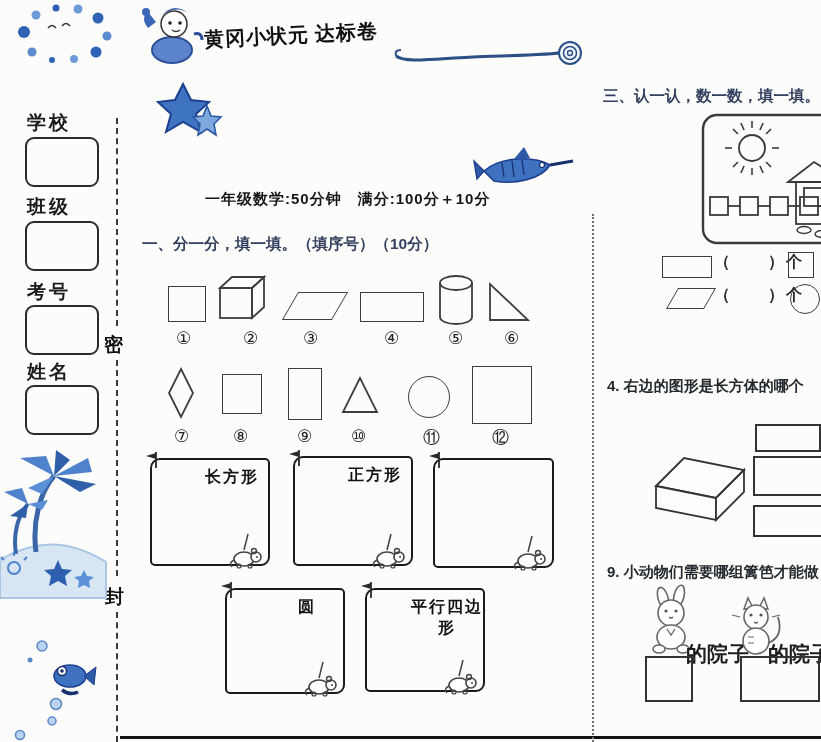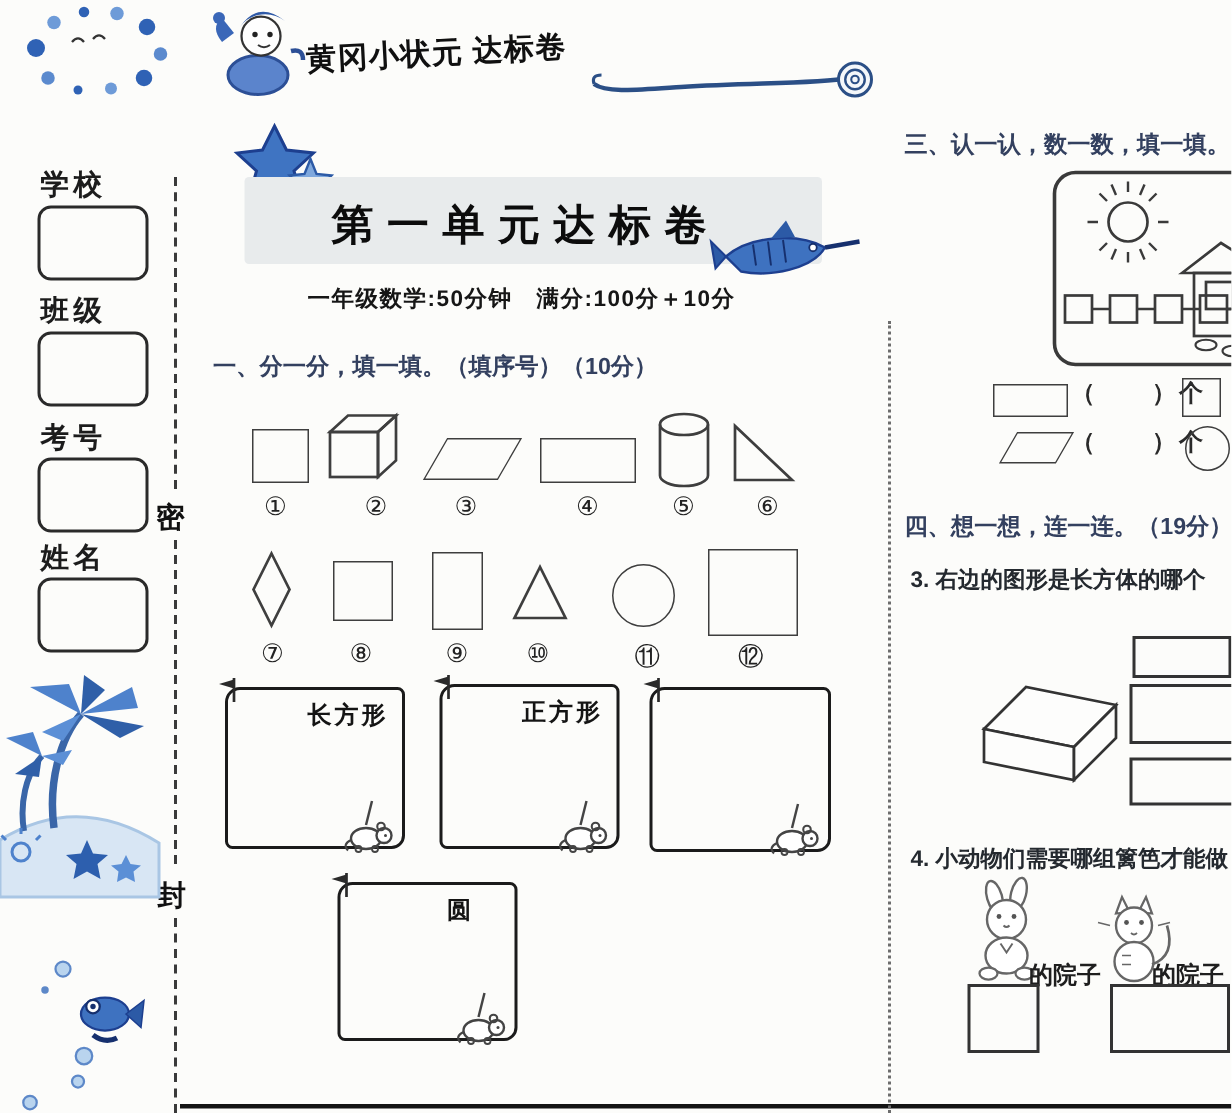--- a/index.html
+++ b/index.html
@@ -24,21 +24,21 @@
   .course-text{font-size:15px;font-weight:bold;color:#1d1d1d;letter-spacing:1px;white-space:nowrap;}
   .circ-num{font-size:17px;color:#222;}
   
   .shp{border:1.8px solid #3e3e3e;background:transparent;}
   .skew30{transform:skewX(-30deg);}
   .round{border-radius:50%;}
   
   .cat-box{border:2.5px solid #1b1b1b;border-radius:10px 5px 9px 5px;background:transparent;}
   .cat-label{position:absolute;top:7px;left:0;right:0;text-align:center;font-size:16px;font-weight:bold;color:#141414;letter-spacing:2px;padding-left:44px;}
   .blank-text{font-size:16px;font-weight:600;color:#2a2a2a;letter-spacing:2px;white-space:nowrap;}
-  .yard-text{font-size:16px;font-weight:bold;color:#1e1e1e;white-space:nowrap;text-align:center;}
+  .yard-text{font-size:21px;font-weight:bold;color:#1e1e1e;white-space:nowrap;text-align:center;}
   .plain-rect{border:2px solid #333;background:transparent;}
   .bottom-rule{background:#141414;}
   .col-dots{width:0;border-left:2px dotted #6d6d6d;}
   svg{display:block;overflow:visible;}
 </style>
 </head>
 <body>
 
 <div id="page">
 
@@ -127,23 +127,20 @@
     <circle cx="46" cy="66" r="5.5" fill="#b9d4ee" stroke="#5d88c8" stroke-width="1.5"></circle>
     <circle cx="42" cy="83" r="4" fill="#b9d4ee" stroke="#5d88c8" stroke-width="1.5"></circle>
     <circle cx="10" cy="97" r="4.5" fill="#b9d4ee" stroke="#5d88c8" stroke-width="1.5"></circle>
   </svg>
 
   <svg class="abs" style="left:145px;top:80px" width="78" height="64" viewBox="0 0 78 64">
     <path d="M38,4 L46,20 L64,22 L51,34 L56,52 L38,42 L21,52 L26,34 L13,22 L30,20 Z" fill="#3f74c2" stroke="#1d3f8f" stroke-width="2"></path>
     <path d="M62,26 L66,36 L76,37 L69,44 L71,55 L62,49 L53,55 L55,44 L48,37 L58,36 Z" fill="#7fa8dd" stroke="#2c5aa6" stroke-width="1.6"></path>
   </svg>
 
-  <div class="abs" style="left:163px;top:118px;width:385px;height:58px;background:#e8ebec;border-radius:3px">
-    <div class="paper-title" style="margin:13px 0 0 58px">第一单元达标卷</div>
-  </div>
 
   <svg class="abs" style="left:474px;top:145px" width="100" height="50" viewBox="0 0 100 50">
     <polygon points="10,26 0,16 3,34" fill="#2c5aa6" stroke="#1d3f8f" stroke-width="1.4"></polygon>
     <path d="M10,26 C26,12 58,10 76,20 C68,34 40,40 20,36 Z" fill="#3e72c0" stroke="#1d3f8f" stroke-width="1.6"></path>
     <polygon points="40,14 50,2 56,13" fill="#2c5aa6"></polygon>
     <path d="M76,20 L99,16" stroke="#16306e" stroke-width="3" fill="none"></path>
     <path d="M28,18 L30,32 M38,16 L40,32 M48,15 L50,30" stroke="#16306e" stroke-width="1.3"></path>
     <circle cx="68" cy="20" r="2.5" fill="#fff" stroke="#16306e" stroke-width="1.2"></circle>
   </svg>
 
@@ -256,20 +253,37 @@
       <ellipse cx="18" cy="25" rx="10" ry="7" fill="#fff" stroke="#444" stroke-width="1.6"></ellipse>
       <circle cx="30" cy="23" r="5" fill="#fff" stroke="#444" stroke-width="1.6"></circle>
       <circle cx="28" cy="17" r="2.5" fill="none" stroke="#444" stroke-width="1.4"></circle>
       <circle cx="31" cy="23" r="1" fill="#444"></circle>
       <path d="M8,26 Q2,29 6,33" stroke="#444" stroke-width="1.4" fill="none"></path>
       <circle cx="13" cy="32" r="2" fill="none" stroke="#444" stroke-width="1.2"></circle>
       <circle cx="24" cy="32" r="2" fill="none" stroke="#444" stroke-width="1.2"></circle>
     </svg>
   </div>
 
+  <div class="abs cat-box" style="left:365px;top:588px;width:116px;height:100px">
+    <div class="cat-label">平行四边形</div>
+    <svg class="abs" style="left:-8px;top:-10px" width="20" height="20" viewBox="0 0 20 20">
+      <line x1="12" y1="2" x2="12" y2="18" stroke="#2a2a2a" stroke-width="1.8"></line>
+      <polygon points="12,3 2,6 12,9" fill="#2a2a2a"></polygon>
+    </svg>
+    <svg class="abs" style="right:0px;bottom:-6px" width="42" height="36" viewBox="0 0 42 36">
+      <line x1="22" y1="0" x2="18" y2="16" stroke="#444" stroke-width="1.6"></line>
+      <ellipse cx="18" cy="25" rx="10" ry="7" fill="#fff" stroke="#444" stroke-width="1.6"></ellipse>
+      <circle cx="30" cy="23" r="5" fill="#fff" stroke="#444" stroke-width="1.6"></circle>
+      <circle cx="28" cy="17" r="2.5" fill="none" stroke="#444" stroke-width="1.4"></circle>
+      <circle cx="31" cy="23" r="1" fill="#444"></circle>
+      <path d="M8,26 Q2,29 6,33" stroke="#444" stroke-width="1.4" fill="none"></path>
+      <circle cx="13" cy="32" r="2" fill="none" stroke="#444" stroke-width="1.2"></circle>
+      <circle cx="24" cy="32" r="2" fill="none" stroke="#444" stroke-width="1.2"></circle>
+    </svg>
+  </div>
 
 
   <div class="abs bottom-rule" style="left:120px;top:736px;width:701px;height:3px"></div>
 
   <div class="abs col-dots" style="left:592px;top:214px;height:528px"></div>
 
   <div class="abs q-heading" style="left:603px;top:86px">三、认一认，数一数，填一填。（</div>
 
   <svg class="abs" style="left:700px;top:112px" width="142" height="136" viewBox="0 0 142 136">
     <rect x="3" y="3" width="150" height="128" rx="14" fill="none" stroke="#3a3a3a" stroke-width="2.4"></rect>
@@ -306,35 +320,34 @@
   </svg>
 
   <div class="abs shp" style="left:662px;top:256px;width:48px;height:20px"></div>
   <div class="abs blank-text" style="left:714px;top:252px">（　　）个</div>
   <div class="abs shp" style="left:788px;top:252px;width:24px;height:24px"></div>
 
   <div class="abs shp skew30" style="left:672px;top:288px;width:36px;height:19px"></div>
   <div class="abs blank-text" style="left:714px;top:285px">（　　）个</div>
   <div class="abs shp round" style="left:790px;top:284px;width:28px;height:28px"></div>
 
-  <div class="abs q-heading" style="left:603px;top:341px">四、想一想，连一连。（19分）</div>
-  <div class="abs body-text" style="left:607px;top:377px">3. 右边的图形是长方体的哪个</div>
+  <div class="abs body-text" style="left:607px;top:377px">4. 右边的图形是长方体的哪个</div>
 
   <div class="abs plain-rect" style="left:755px;top:424px;width:62px;height:24px"></div>
 
   <svg class="abs" style="left:650px;top:440px" width="100" height="95" viewBox="0 0 100 95">
     <polygon points="6,46 34,18 94,30 66,58" fill="#fdfdfc" stroke="#333" stroke-width="1.8"></polygon>
     <polygon points="6,46 66,58 66,80 6,68" fill="#fdfdfc" stroke="#333" stroke-width="1.8"></polygon>
     <polygon points="66,58 94,30 94,52 66,80" fill="#fdfdfc" stroke="#333" stroke-width="1.8"></polygon>
   </svg>
 
   <div class="abs plain-rect" style="left:753px;top:456px;width:75px;height:36px"></div>
   <div class="abs plain-rect" style="left:753px;top:505px;width:75px;height:28px"></div>
 
-  <div class="abs body-text" style="left:607px;top:563px">4. 小动物们需要哪组篱笆才能做</div>
+  <div class="abs body-text" style="left:607px;top:563px">9. 小动物们需要哪组篱笆才能做</div>
 
   <svg class="abs" style="left:643px;top:585px" width="62" height="72" viewBox="0 0 62 72">
     <ellipse cx="20" cy="13" rx="5" ry="11" fill="#fff" stroke="#666" stroke-width="1.6" transform="rotate(-16 20 13)"></ellipse>
     <ellipse cx="36" cy="11" rx="5" ry="11" fill="#fff" stroke="#666" stroke-width="1.6" transform="rotate(14 36 11)"></ellipse>
     <circle cx="28" cy="28" r="13" fill="#fff" stroke="#666" stroke-width="1.6"></circle>
     <circle cx="23" cy="26" r="1.6" fill="#555"></circle>
     <circle cx="33" cy="26" r="1.6" fill="#555"></circle>
     <path d="M26,32 q2,2 4,0" stroke="#666" stroke-width="1.3" fill="none"></path>
     <ellipse cx="28" cy="52" rx="14" ry="12" fill="#fff" stroke="#666" stroke-width="1.6"></ellipse>
     <path d="M24,44 l4,6 4,-6" stroke="#666" stroke-width="1.3" fill="none"></path>

